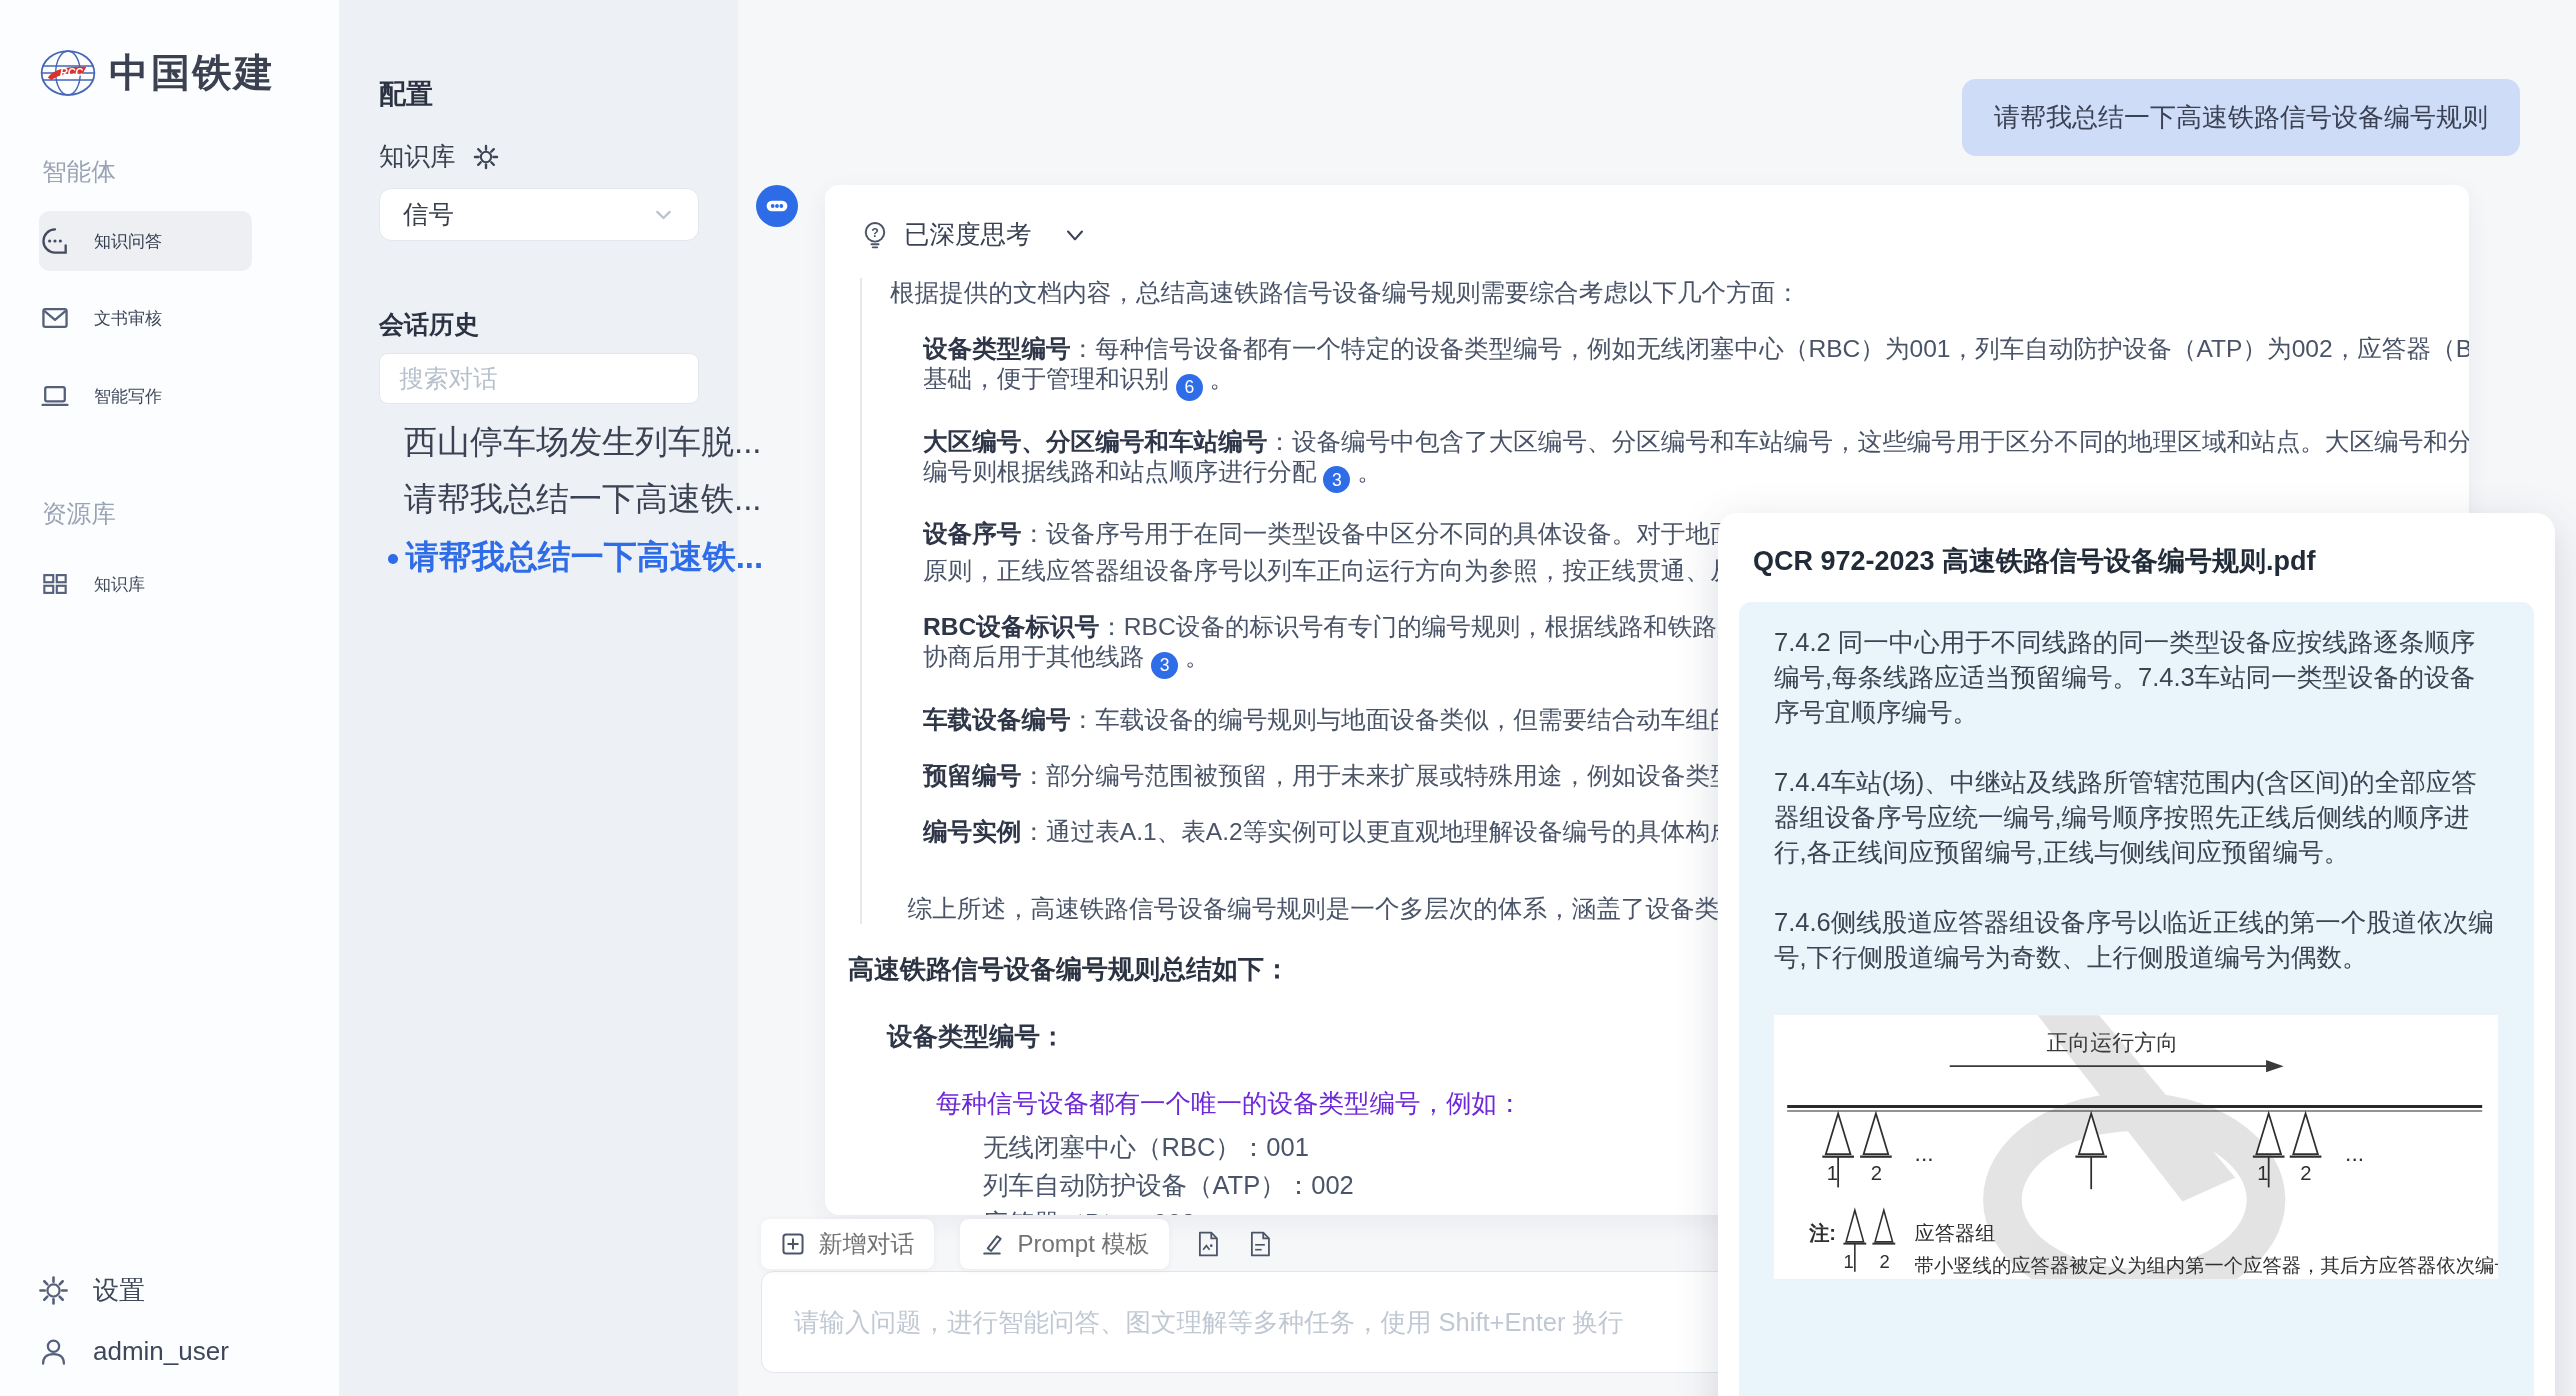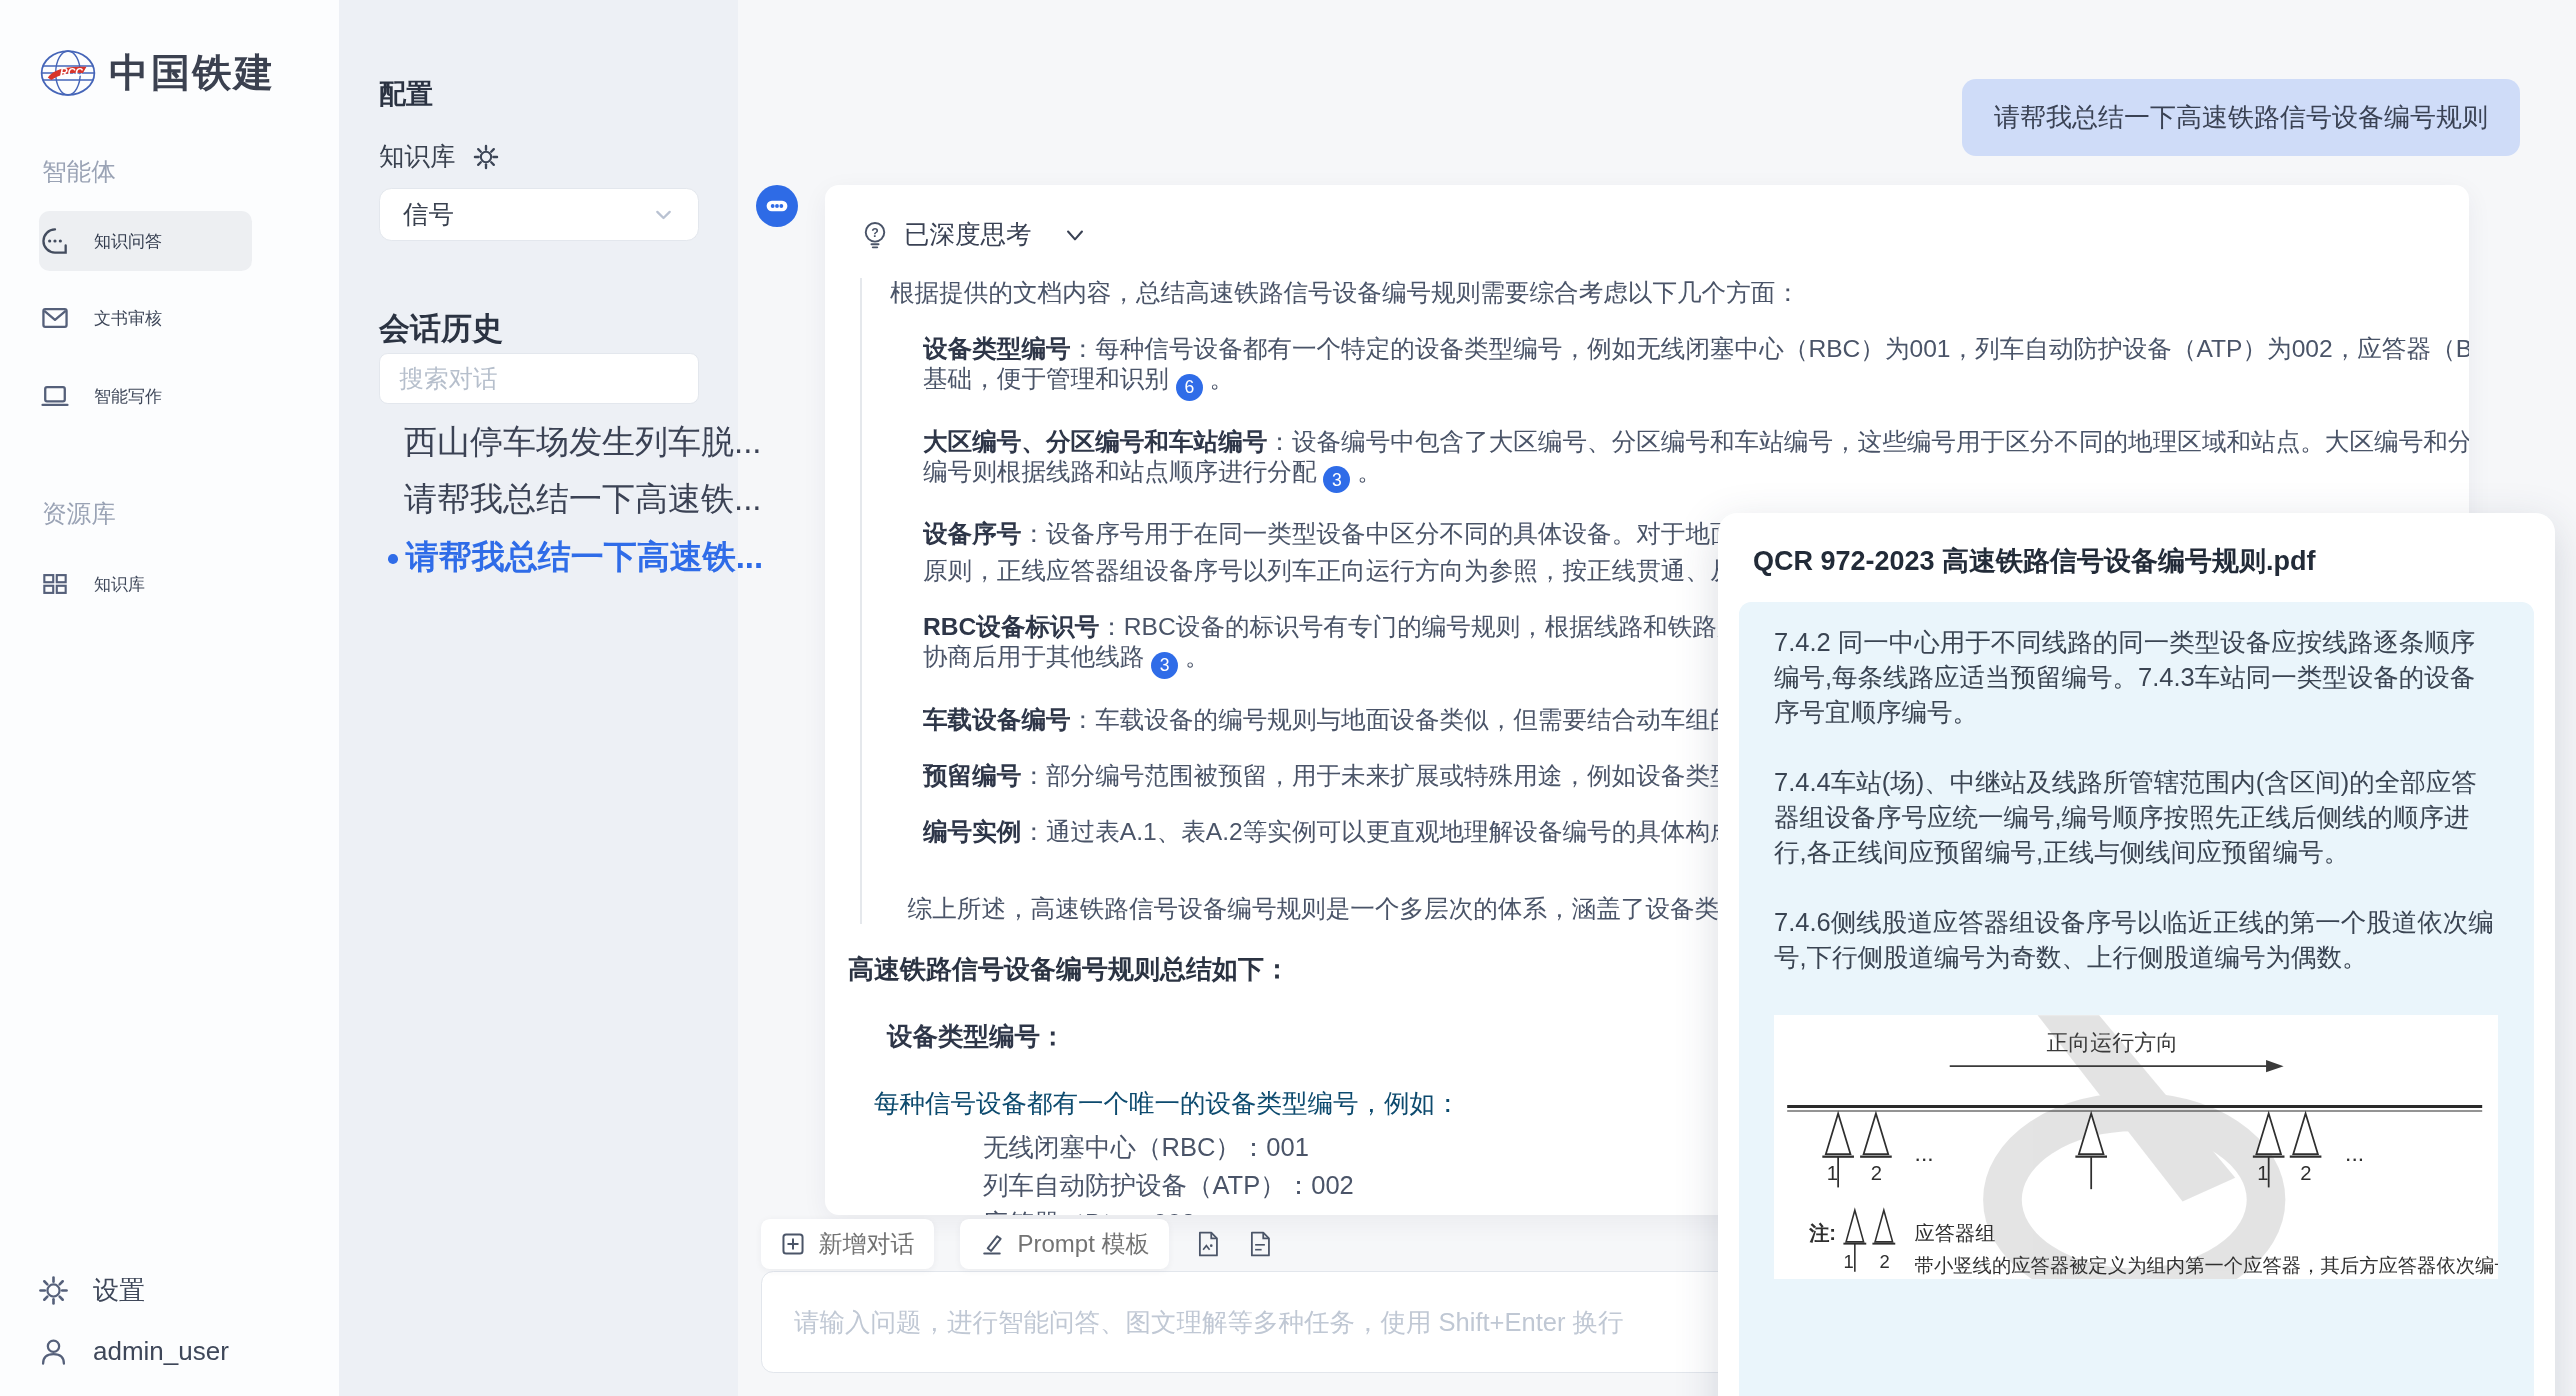--- a/index.html
+++ b/index.html
@@ -18,21 +18,21 @@
   .nav-item .icn { width:32px; height:32px; flex:0 0 32px; }
   .foot-item { position:absolute; left:37px; display:flex; align-items:center; gap:23px; font-size:26px; color:#3e4759; cursor:pointer; }
   .foot-item .icn { width:33px; height:33px; }
 
   
   .config { position:absolute; left:339px; top:0; width:399px; height:1396px; background:#edf0f5; }
   .cfg-title { position:absolute; left:40px; top:76px; font-size:27px; font-weight:700; color:#2b3342; }
   .kb-row { position:absolute; left:40px; top:139px; display:flex; align-items:center; gap:16px; font-size:25.5px; color:#39414f; }
   .kb-row .icn { width:28px; height:28px; cursor:pointer; }
   .select { position:absolute; left:40px; top:188px; width:320px; height:53px; background:#fff; border:0.9px solid #e3e7ed; border-radius:12.3px; display:flex; align-items:center; justify-content:space-between; padding:0 23px; font-size:25.5px; color:#39414f; cursor:pointer; }
-  .hist-title { position:absolute; left:40px; top:308px; font-size:31px; font-weight:700; color:#2b3342; }
+  .hist-title { position:absolute; left:40px; top:308px; font-size:25px; font-weight:700; color:#2b3342; }
   .searchbox { position:absolute; left:40px; top:353px; width:320px; height:51px; background:#fff; border:0.9px solid #e3e7ed; border-radius:8.8px; display:flex; align-items:center; overflow:hidden; }
   .searchbox input { flex:1; border:0; outline:0; font-size:24.6px; color:#737373; padding:0 19.3px; height:100%; background:transparent; font-family:Liberation Sans, sans-serif; }
   .searchbox input::placeholder { color:#b6bfcc; }
   .search-div { width:0.9px; height:100%; background:#e3e7ed; }
   .conv { position:absolute; left:65px; width:290px; font-size:33px; color:#3b4254; font-weight:500; white-space:nowrap; cursor:pointer; }
   .conv.active { color:#2f6ce8; font-weight:700; }
   .conv .dot { display:inline-block; width:9.7px; height:9.7px; border-radius:50%; background:#2f6ce8; margin-right:8px; vertical-align:middle; }
 
   
   .user-bubble { position:absolute; right:56px; top:79px; height:77px; line-height:77px; padding:0 32px; background:#cfdcf8; border-radius:14px; font-size:26px; color:#3a4254; }
@@ -41,21 +41,21 @@
   .dt-head { margin:32px 0 0 35px; display:flex; align-items:center; gap:14px; font-size:25.5px; color:#3a4254; cursor:pointer; }
   .think { margin:26px 0 0 35px; border-left:2.6px solid #e5e8ec; padding-left:28px; }
   .tline, .pline { font-size:24.6px; line-height:30px; color:#4a5468; white-space:nowrap; overflow:hidden; }
   .point { margin-top:26px; padding-left:33px; }
   .point .bold { font-weight:700; color:#2e3648; }
   .intro { margin-top:0; }
   .conclusion { margin-top:47px; padding-left:17.6px; }
   .badge { display:inline-flex; align-items:center; justify-content:center; width:27px; height:27px; border-radius:50%; background:#2f6ce8; color:#fff; font-size:17.6px; vertical-align:-6.2px; cursor:pointer; }
   .ans-heading { margin:28px 0 0 23px; font-size:26px; font-weight:700; color:#2b3342; white-space:nowrap; }
   .ans-sub { margin:32px 0 0 62px; font-size:25.5px; font-weight:700; color:#2e3648; }
-  .ans-desc { margin:32px 0 0 49px; font-size:25.5px; color:#0c4a6e; }
+  .ans-desc { margin:32px 0 0 111px; font-size:25.5px; color:#6d28d9; }
   .ans-items { margin:7px 0 0 158px; }
   .ans-items div { font-size:25.5px; line-height:38px; color:#4a5468; white-space:nowrap; }
 
   
   .toolbar { position:absolute; left:761px; top:1219px; display:flex; align-items:center; gap:26px; z-index:2; }
   .tb-btn { display:flex; align-items:center; gap:12.3px; background:#fff; border-radius:8.8px; padding:8.8px 19.3px; font-size:24px; color:#737373; box-shadow:0 1.8px 7px rgba(30,40,60,.05); cursor:pointer; }
   .tb-icon { width:26px; height:26px; display:flex; align-items:center; justify-content:center; cursor:pointer; }
   .composer { position:absolute; left:761px; top:1271px; width:1751px; height:102px; background:#fff; border:1.8px solid #e2e6ec; border-radius:12.3px; z-index:0; }
   .composer input { width:100%; height:100%; border:0; outline:0; background:transparent; font-size:25.5px; color:#39414f; padding:0 32px; font-family:inherit; }
   .composer input::placeholder { color:#c0c8d4; }

